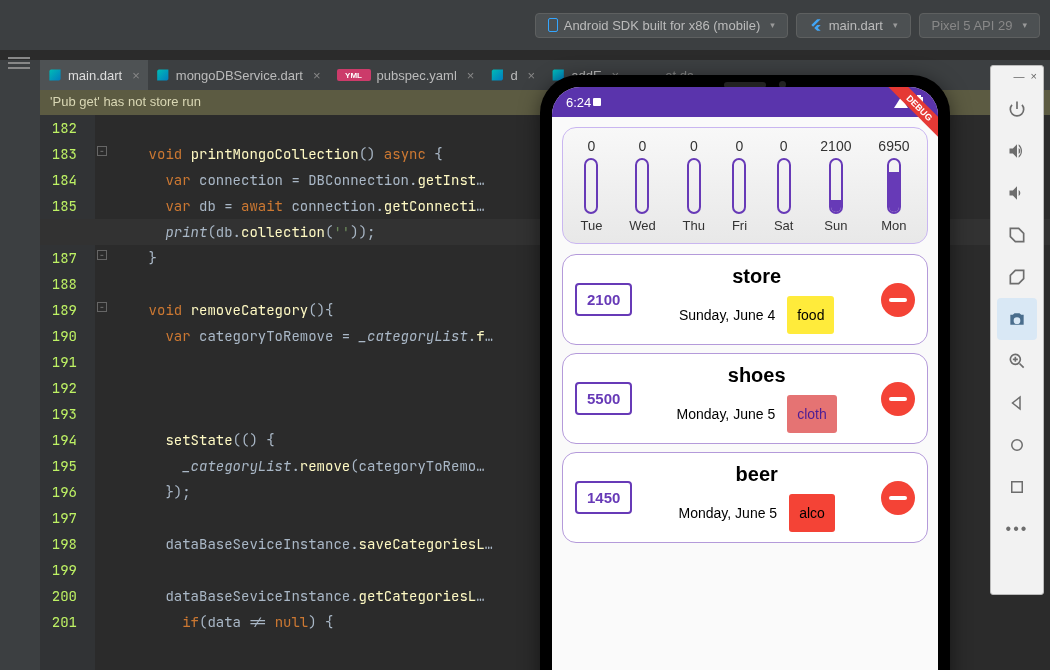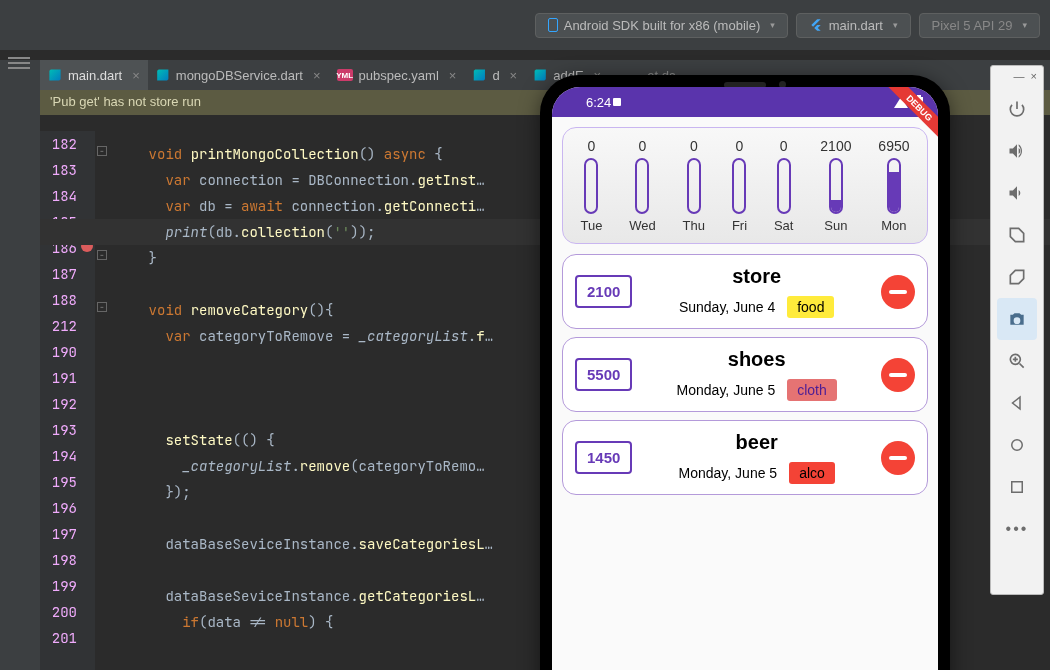--- a/index.html
+++ b/index.html
@@ -80,21 +80,21 @@
     color: #888;
     font-size: 13px;
     margin-left: 4px;
   }
   .dart-ic {
     width: 14px; height: 14px;
     background: linear-gradient(135deg, #00c4b3 0%, #0175c2 100%);
     clip-path: polygon(20% 10%, 90% 10%, 90% 80%, 80% 90%, 10% 90%, 10% 20%);
   }
   .yaml-ic {
-    width: 16px; height: 12px;
+    width: 34px; height: 12px;
     background: #cc3b6a;
     color: #fff;
     font-size: 8px;
     font-weight: bold;
     display: flex;
     align-items: center;
     justify-content: center;
     border-radius: 2px;
   }
 
@@ -128,26 +128,26 @@
   .editor {
     position: absolute;
     left: 40px; top: 115px; right: 0; bottom: 0;
     background: #2b2b2b;
     font-family: 'JetBrains Mono', 'Consolas', monospace;
     font-size: 14px;
     line-height: 26px;
   }
   .editor-gutter {
     position: absolute;
-    left: 0; top: 16px; bottom: 0;
+    left: 0; top: 0; bottom: 0;
     width: 55px;
     background: #313335;
     text-align: right;
     padding-right: 18px;
-    color: #f0abfc;
+    color: #bef264;
   }
   .editor-gutter .bp {
     width: 12px; height: 12px;
     background: #db5c5c;
     border-radius: 50%;
     position: absolute;
     right: 2px;
     top: 109px;
   }
   .editor-gutter .lamp {
@@ -271,21 +271,21 @@
   .status-bar {
     height: 30px;
     background: #5a34ac;
     color: #fff;
     display: flex;
     align-items: center;
     padding: 0 14px;
     font-size: 13px;
     justify-content: space-between;
   }
-  .status-left { display: flex; gap: 0; align-items: center; margin-left: 20px; }
+  .status-left { display: flex; gap: 0; align-items: center; }
   .status-right { display: flex; gap: 6px; align-items: center; }
   .wifi-tri {
     width: 0; height: 0;
     border-left: 7px solid transparent;
     border-right: 7px solid transparent;
     border-bottom: 11px solid #fff;
   }
   .debug-banner {
     position: absolute;
     top: 14px; right: -28px;
@@ -372,21 +372,21 @@
   .exp-middle {
     flex: 1;
     display: flex;
     flex-direction: column;
     align-items: center;
     gap: 8px;
   }
   .exp-title { font-size: 20px; font-weight: 700; }
   .exp-row2 { display: flex; gap: 12px; align-items: center; font-size: 14px; }
   .exp-tag {
-    padding: 3px 10px;
+    padding: 11px 10px;
     border-radius: 3px;
     font-size: 14px;
   }
   .delete-btn {
     width: 34px; height: 34px;
     background: #f44336;
     border-radius: 50%;
     position: relative;
   }
   .delete-btn::before {
@@ -457,21 +457,21 @@
   <div class="editor-gutter" id="gutter">
     <div class="bp"></div>
     <div class="lamp"></div>
   <div>182</div>
       <div>183</div>
       <div>184</div>
       <div>185</div>
       <div>186</div>
       <div>187</div>
       <div>188</div>
-      <div>212</div>
+      <div>189</div>
       <div>190</div>
       <div>191</div>
       <div>192</div>
       <div>193</div>
       <div>194</div>
       <div>195</div>
       <div>196</div>
       <div>197</div>
       <div>198</div>
       <div>199</div>

